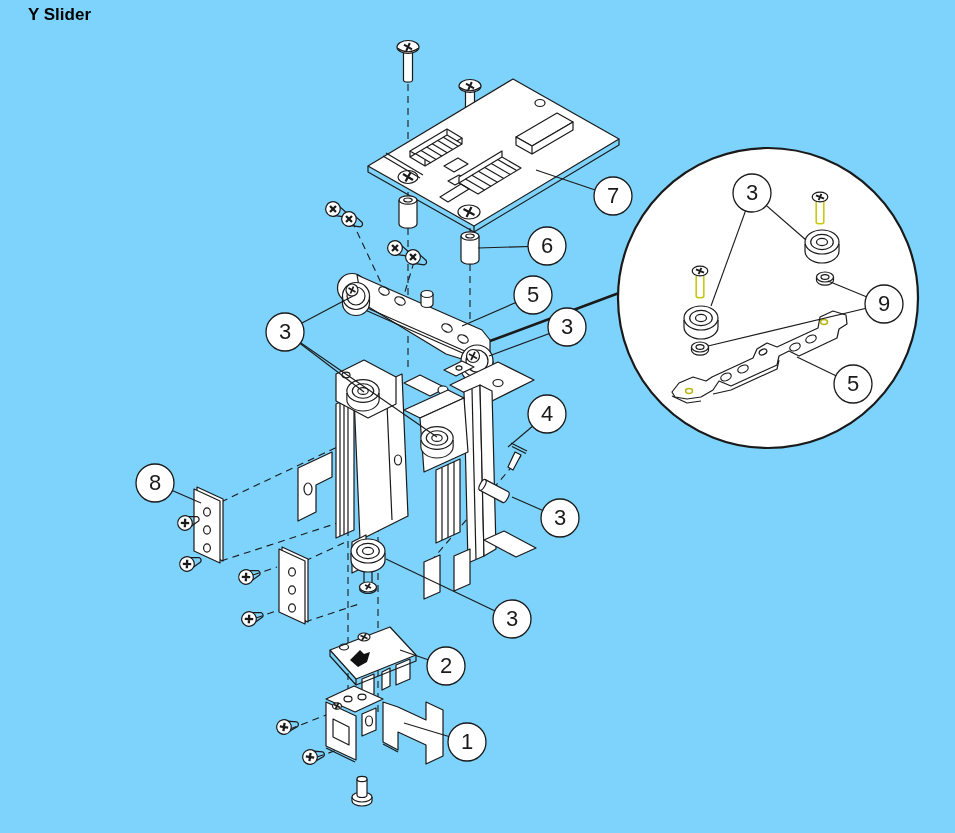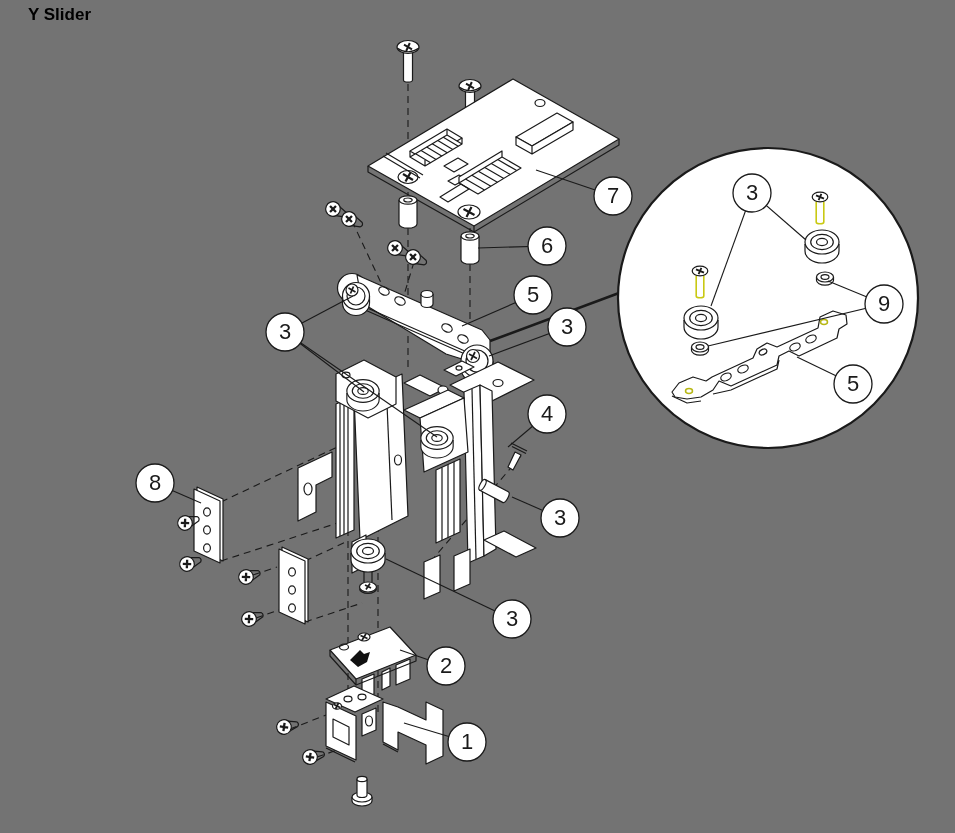--- a/index.html
+++ b/index.html
@@ -1,16 +1,16 @@
 <!DOCTYPE html>
 <html><head>
 <meta charset="utf-8">
 <style>
   html,body{margin:0;padding:0;background:#fff;}
-  .page{position:relative;width:955px;height:833px;background:#737373;overflow:hidden;
+  .page{position:relative;width:955px;height:833px;background:#7dd3fc;overflow:hidden;
         font-family:"Liberation Sans",sans-serif;}
   .title{position:absolute;left:28px;top:5px;font-size:17px;font-weight:bold;color:#000;}
   svg{position:absolute;left:0;top:0;}
   svg *{vector-effect:none;}
   .ln{stroke:#1a1a1a;stroke-width:1.2;fill:none;stroke-linejoin:round;}
   .wh{stroke:#1a1a1a;stroke-width:1.2;fill:#fff;stroke-linejoin:round;}
   .dash{stroke:#1a1a1a;stroke-width:1.1;fill:none;stroke-dasharray:7 5;}
   .thick{stroke:#1a1a1a;stroke-width:2.6;fill:none;}
   .cross{stroke:#1a1a1a;stroke-width:2.2;fill:none;}
   .crossS{stroke:#1a1a1a;stroke-width:1.7;fill:none;}

